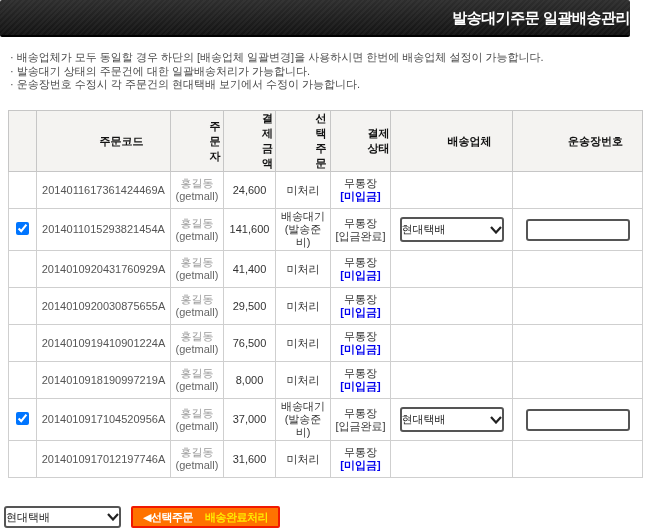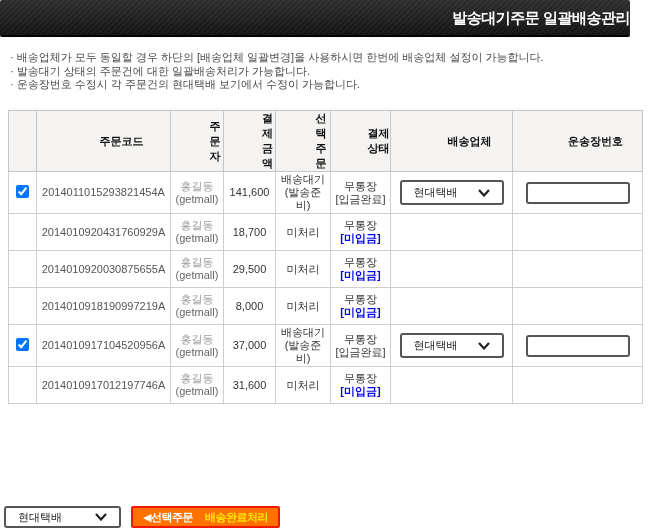--- a/index.html
+++ b/index.html
@@ -43,21 +43,21 @@
   .orderer-id{ color:#666; }
   .pay-unpaid{ color:#0000ee; font-weight:bold; }
   .pay-paid{ color:#333; }
 
   input[type="checkbox"]{ width:13px; height:13px; margin:0; }
 
   .select-box{
     width:104px; height:25px; margin:0 auto; background:#fff;
     border:2px solid #555; border-radius:3px;
     display:flex; align-items:center; justify-content:space-between;
-    padding:0 12px; cursor:default;
+    padding:0 0; cursor:default;
   }
   .select-box span{ font-size:11px; color:#222; }
   .chev{ width:12px; height:8px; flex:none; }
 
   .invoice-input{
     width:104px; height:22px; border:2px solid #555; border-radius:3px;
     background:#fff; display:block; margin:0 auto; font-size:11px; padding:0 4px;
   }
 
   
@@ -103,20 +103,49 @@
           <th>결제금액</th>
           <th>선택주문</th>
           <th>결제상태</th>
           <th>배송업체</th>
           <th>운송장번호</th>
         </tr>
     </thead>
     <tbody>
         <tr>
     <td>
+      
+    </td>
+    <td>
+      <span class="order-code">2014011617361424469A</span>
+    </td>
+    <td>
+      <div class="orderer-name">홍길동</div>
+      <div class="orderer-id">(getmall)</div>
+    </td>
+    <td>
+      <span>24,600</span>
+    </td>
+    <td>
+      <div>미처리</div>
+
+    </td>
+    <td>
+      <div>무통장</div>
+      <div class="pay-unpaid">[미입금]</div>
+    </td>
+    <td>
+      
+    </td>
+    <td>
+      
+    </td>
+  </tr>
+        <tr>
+    <td>
       <input type="checkbox" checked="" style="">
     </td>
     <td>
       <span class="order-code">2014011015293821454A</span>
     </td>
     <td>
       <div class="orderer-name">홍길동</div>
       <div class="orderer-id">(getmall)</div>
     </td>
     <td>
@@ -147,21 +176,21 @@
       
     </td>
     <td>
       <span class="order-code">2014010920431760929A</span>
     </td>
     <td>
       <div class="orderer-name">홍길동</div>
       <div class="orderer-id">(getmall)</div>
     </td>
     <td>
-      <span>18,700</span>
+      <span>41,400</span>
     </td>
     <td>
       <div>미처리</div>
 
     </td>
     <td>
       <div>무통장</div>
       <div class="pay-unpaid">[미입금]</div>
     </td>
     <td>
@@ -177,20 +206,49 @@
     </td>
     <td>
       <span class="order-code">2014010920030875655A</span>
     </td>
     <td>
       <div class="orderer-name">홍길동</div>
       <div class="orderer-id">(getmall)</div>
     </td>
     <td>
       <span>29,500</span>
+    </td>
+    <td>
+      <div>미처리</div>
+
+    </td>
+    <td>
+      <div>무통장</div>
+      <div class="pay-unpaid">[미입금]</div>
+    </td>
+    <td>
+      
+    </td>
+    <td>
+      
+    </td>
+  </tr>
+        <tr>
+    <td>
+      
+    </td>
+    <td>
+      <span class="order-code">2014010919410901224A</span>
+    </td>
+    <td>
+      <div class="orderer-name">홍길동</div>
+      <div class="orderer-id">(getmall)</div>
+    </td>
+    <td>
+      <span>76,500</span>
     </td>
     <td>
       <div>미처리</div>
 
     </td>
     <td>
       <div>무통장</div>
       <div class="pay-unpaid">[미입금]</div>
     </td>
     <td>

